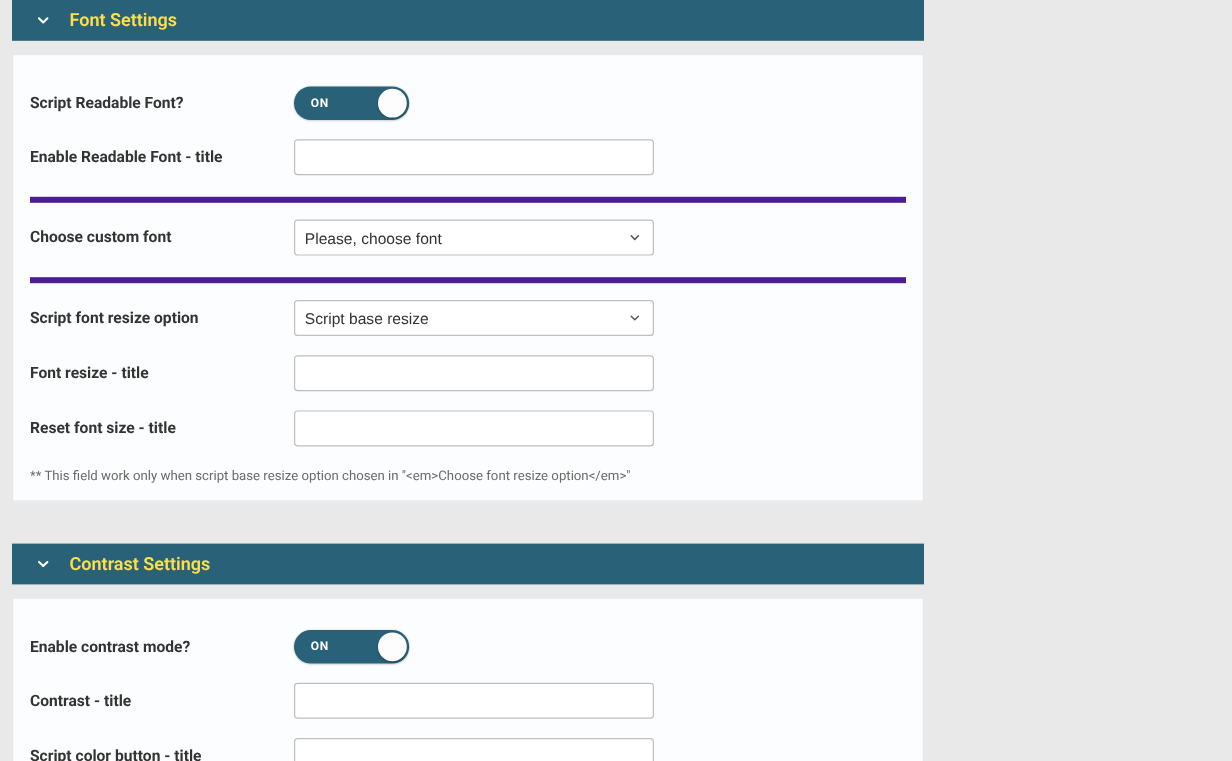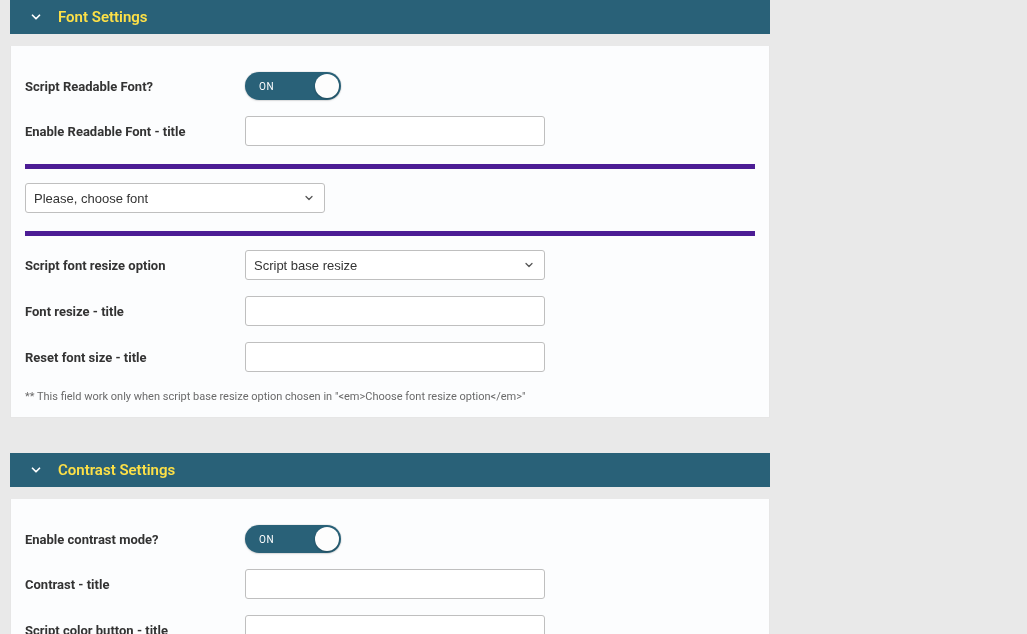--- a/index.html
+++ b/index.html
@@ -92,21 +92,21 @@
     transform: translateY(-50%);
     pointer-events: none;
   }
   .toggle {
     width: 96px; height: 28px;
     border-radius: 14px;
     position: relative;
     display: inline-flex;
     align-items: center;
     font-size: 10px;
-    font-weight: 400;
+    font-weight: 700;
     letter-spacing: 0.5px;
     box-shadow: 0 0 0 1px rgba(0,0,0,0.05), 0 1px 2px rgba(0,0,0,0.1);
     cursor: pointer;
     user-select: none;
   }
   .toggle.on {
     background: #296178;
     color: #fff;
     padding-left: 14px;
     justify-content: flex-start;
@@ -156,20 +156,21 @@
       </div>
 
       <div class="row sep">
         <div class="row-label">Enable Readable Font - title</div>
         <div class="row-control">
           <input class="text-input" type="text" value="" style="">
         </div>
       </div>
 
       <div class="row sep">
+        <div class="row-label">Choose custom font</div>
         <div class="row-control">
           <div class="select-wrap">
             <select>
               <option>Please, choose font</option>
             </select>
             <span class="chev-down">
               <svg width="12" height="12" viewBox="0 0 24 24" fill="none" stroke="#555" stroke-width="2.5" stroke-linecap="round" stroke-linejoin="round">
                   <polyline points="6 9 12 15 18 9"></polyline>
                 </svg>
             </span>

